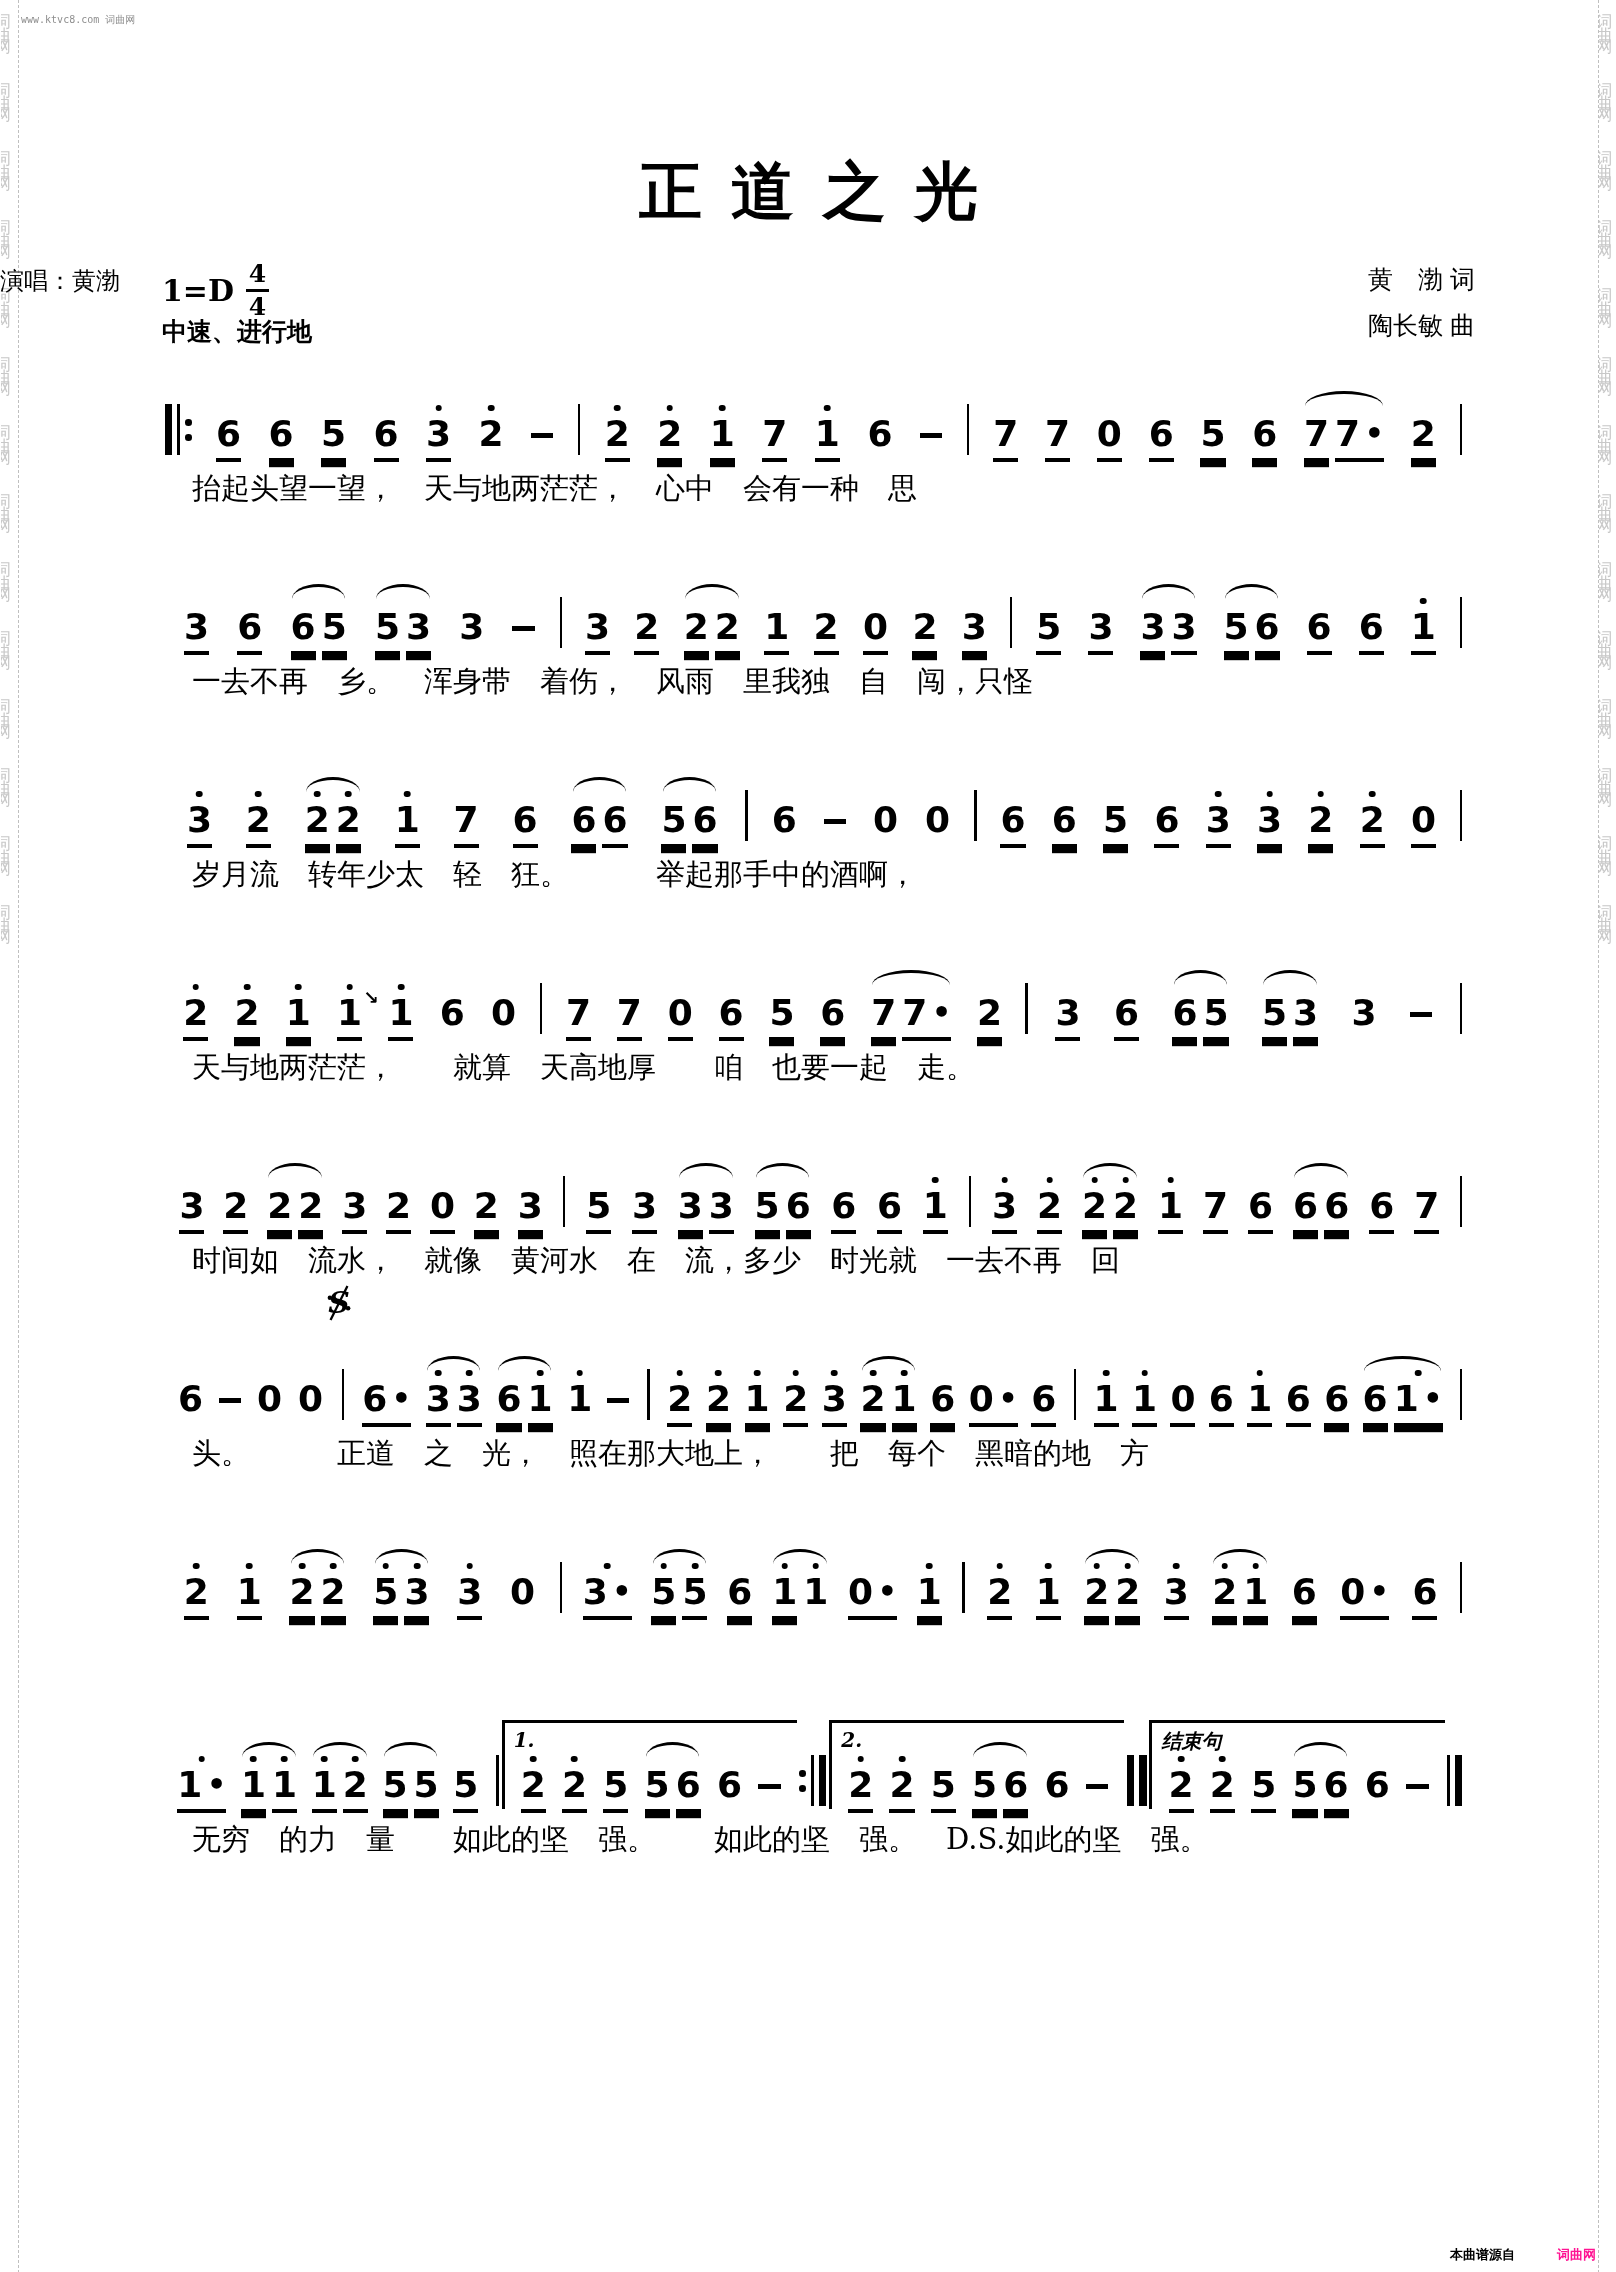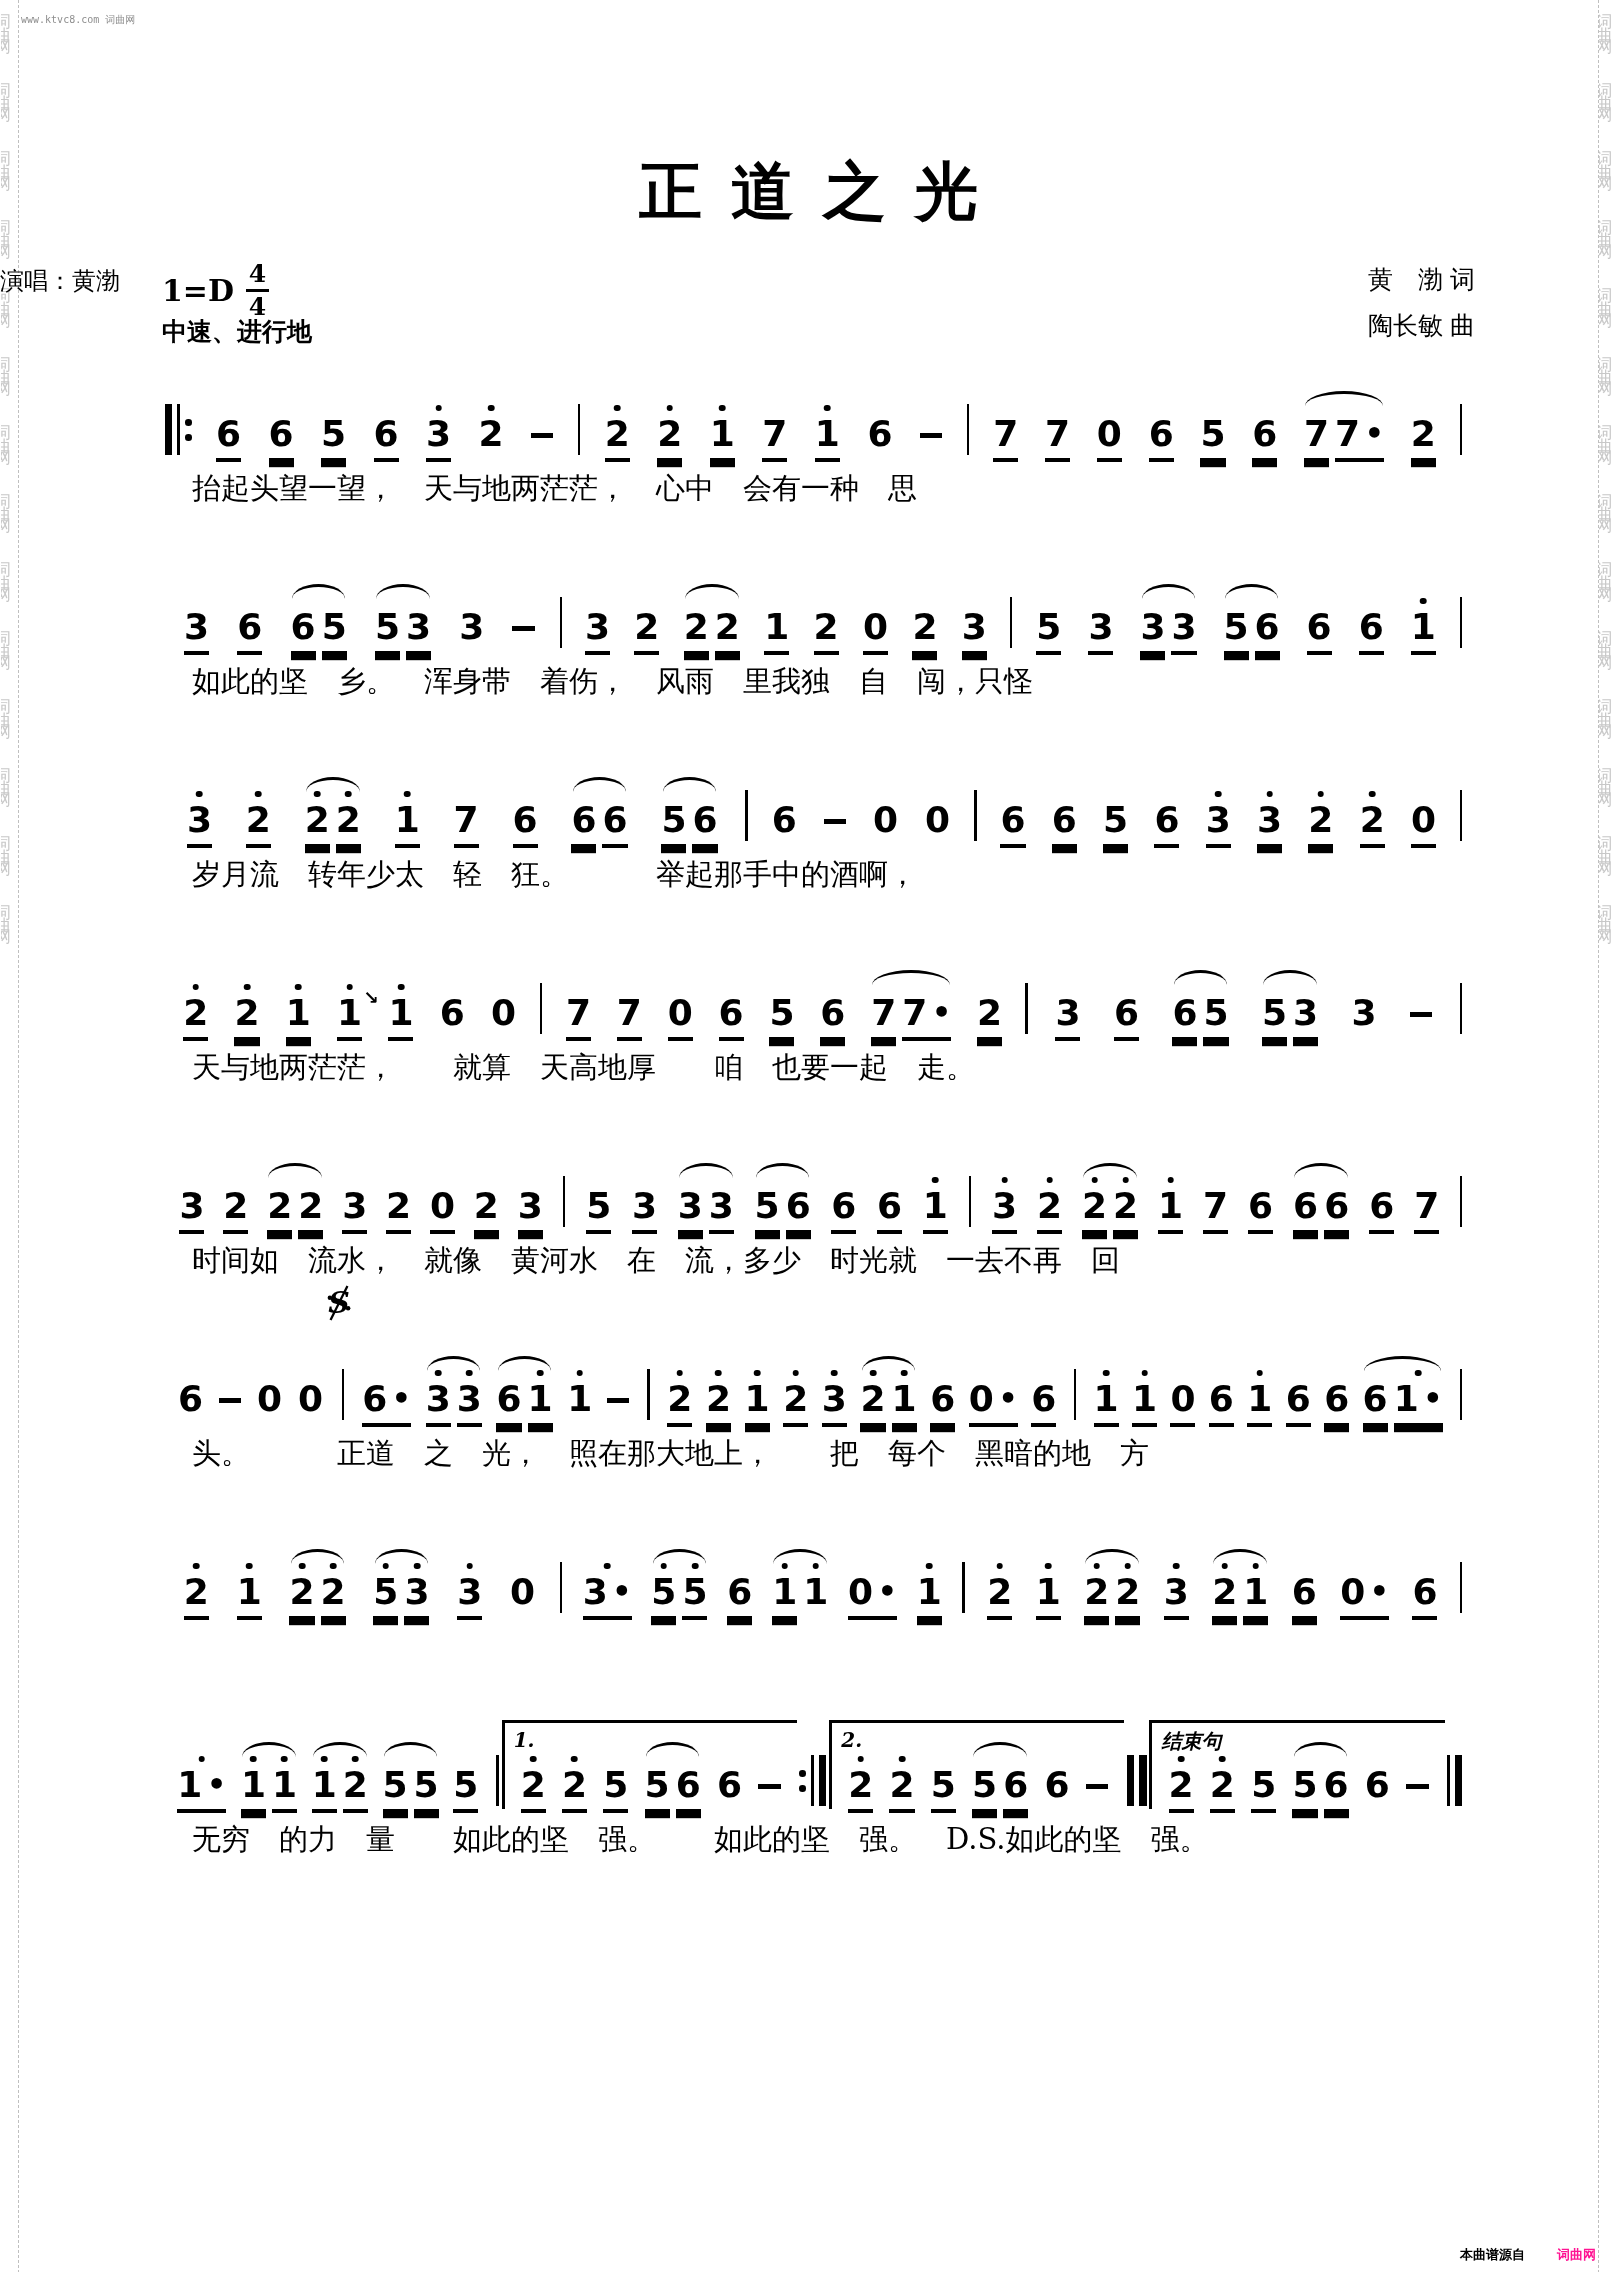--- a/index.html
+++ b/index.html
@@ -56,21 +56,21 @@
 
   .measure.volta{border-top:3.3px solid #000;border-left:3.3px solid #000;padding-top:44px;}
   .volta-label{position:absolute;top:5.3px;left:9.2px;font-size:20px;font-weight:bold;
                font-style:italic;font-family:"DejaVu Serif",serif;}
   .segno{position:relative;width:0;align-self:flex-end;}
   .segno svg{position:absolute;left:-13px;bottom:100px;}
 
   .lyrics{margin-top:10.6px;font-size:29px;white-space:pre;padding-left:30px;
           font-family:"DejaVu Serif","Liberation Serif",serif;}
 
-  .footer{position:absolute;right:21px;bottom:9.2px;display:flex;gap:32px;font-size:13px;font-weight:bold;}
+  .footer{position:absolute;right:21px;bottom:9.2px;display:flex;gap:42px;font-size:13px;font-weight:bold;}
   .footer .brand{color:#ff1493;}
 </style>
 </head>
 <body>
 
 <div class="page">
 
   <div class="wm wm-left">词曲网　词曲网　词曲网　词曲网　词曲网　词曲网　词曲网　词曲网　词曲网　词曲网　词曲网　词曲网　词曲网　词曲网　</div>
   <div class="wm wm-right">词曲网　词曲网　词曲网　词曲网　词曲网　词曲网　词曲网　词曲网　词曲网　词曲网　词曲网　词曲网　词曲网　词曲网　</div>
   <div class="microtext">www.ktvc8.com 词曲网</div>
@@ -380,21 +380,21 @@
               <span class="tok u1">
                 <span class="body">1</span>
                 <span class="odot"></span>
               </span>
             </span>
           </div>
           <span class="bar s">
             <span class="thin"></span>
           </span>
         </div>
-        <div class="lyrics">如此的坚　乡。　浑身带　着伤，　风雨　里我独　自　闯，只怪</div>
+        <div class="lyrics">一去不再　乡。　浑身带　着伤，　风雨　里我独　自　闯，只怪</div>
       </div>
       <div class="line">
         <div class="music-row">
           <div class="measure" style="flex-grow: 11;">
             <span class="group">
               <span class="tok u1">
                 <span class="body">3</span>
                 <span class="odot"></span>
               </span>
             </span>

